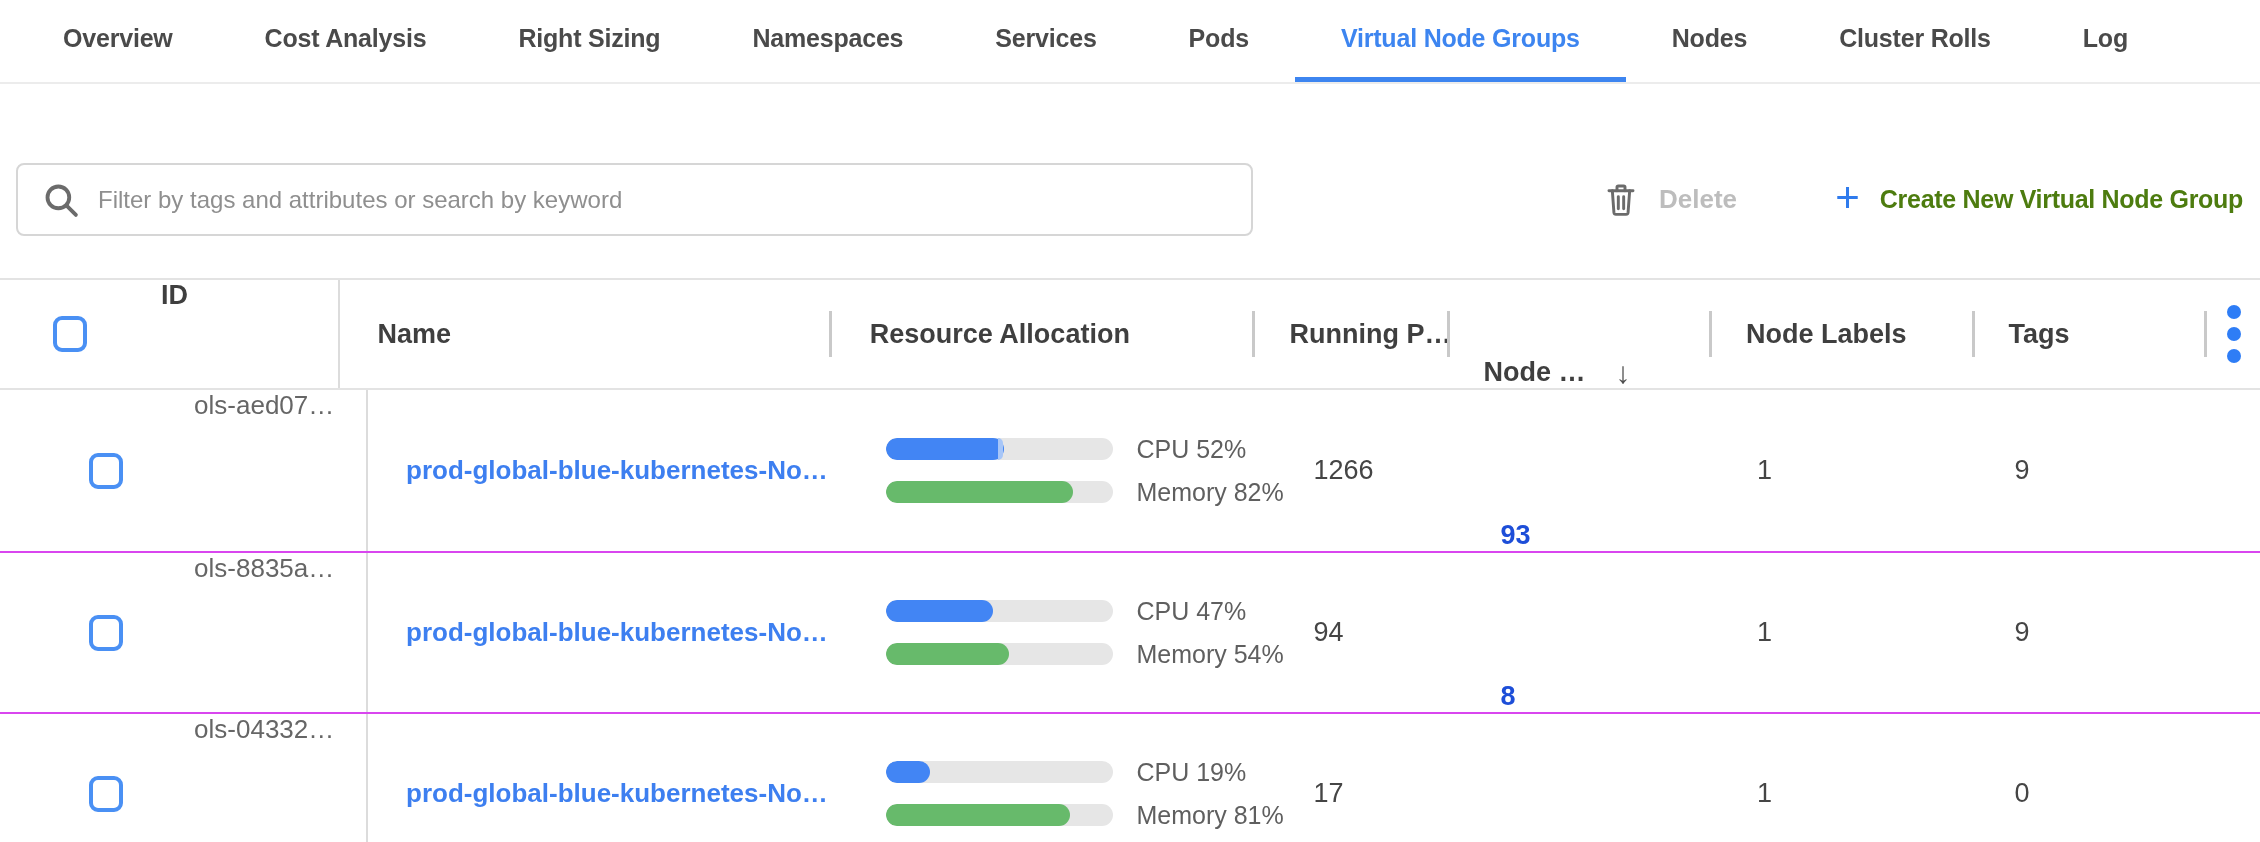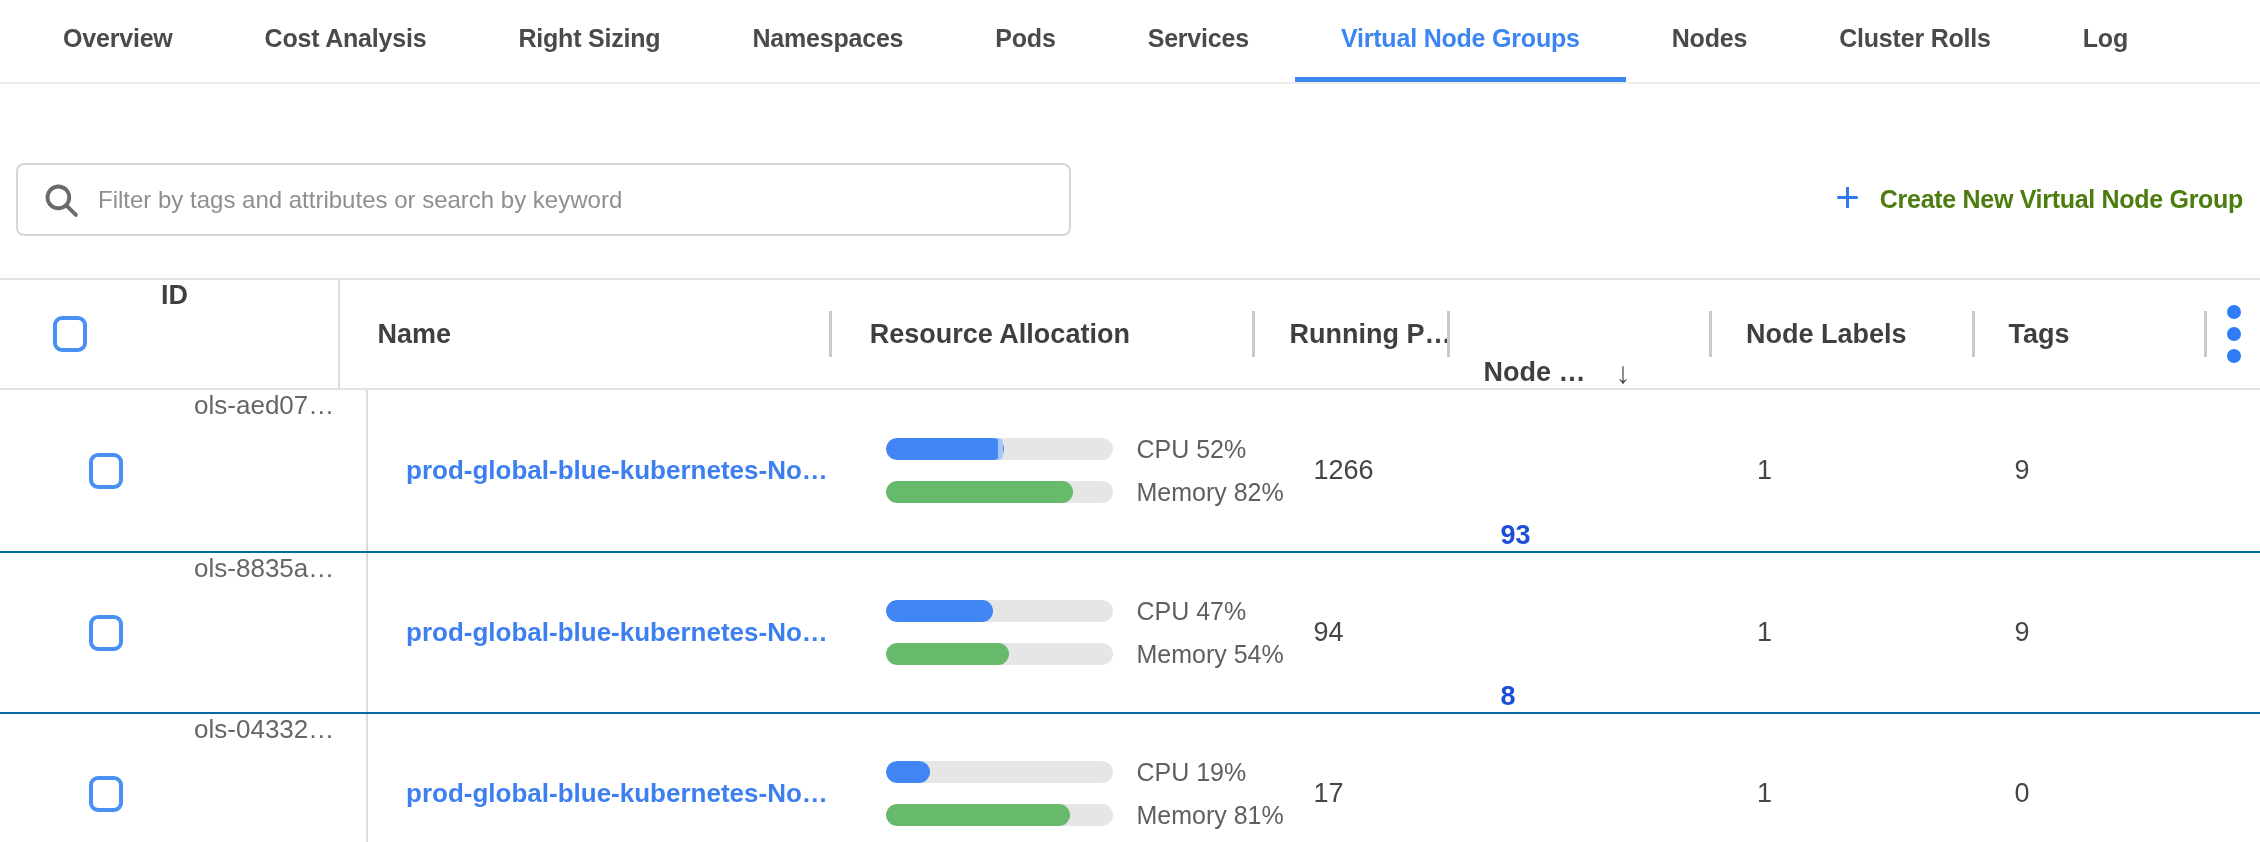--- a/index.html
+++ b/index.html
@@ -11,21 +11,21 @@
   .navbar { display:flex; align-items:stretch; height:84px; padding-left:17px;
             border-bottom:2px solid #ececec; background:#fff; }
   .tab { display:flex; align-items:center; padding:0 46px; cursor:pointer;
          border-bottom:5px solid transparent; }
   .tab-label { font-size:25px; font-weight:600; color:#4a4a4a; letter-spacing:-0.2px; white-space:nowrap; }
   .tab.active { border-bottom-color:#3d85f0; }
   .tab.active .tab-label { color:#3d85f0; }
 
   
   .toolbar { position:relative; height:194px; }
-  .search-box { position:absolute; left:16px; top:79px; width:1055px; height:73px;
+  .search-box { position:absolute; left:16px; top:79px; width:1237px; height:73px;
                 border:2px solid #d6d6d6; border-radius:8px; background:#fff;
                 display:flex; align-items:center; padding:4px 22px; }
   .search-icon { flex:0 0 auto; width:42px; height:42px; margin-right:16px; }
   .search-input { flex:1; border:none; outline:none; font-size:24px; color:#4a4a4a;
                   font-family:"Liberation Sans", sans-serif; background:transparent; }
   .search-input::placeholder { color:#8f8f8f; }
   .delete-btn { position:absolute; left:1605px; top:79px; height:73px;
                 display:flex; align-items:center; gap:22px; cursor:default; }
   .delete-label { font-size:26px; font-weight:600; color:#bdbdbd; }
   .create-btn { position:absolute; right:17px; top:79px; height:73px;
@@ -48,21 +48,21 @@
 
   .thead { height:110px; border-bottom:2px solid #e3e3e3; }
   .thead .hdr-label { font-size:27px; font-weight:600; color:#3f3f3f; white-space:nowrap; }
   .hdr-div::before { content:""; position:absolute; left:0; top:50%; transform:translateY(-50%);
                      width:3px; height:46px; background:#c9c9c9; }
   .sort-icon { font-size:30px; color:#4f4f4f; margin-left:30px; line-height:1; cursor:pointer; }
 
   .checkbox { width:34px; height:36px; border:4px solid #4a90f4; border-radius:9px;
               background:#fff; cursor:pointer; }
 
-  .row { height:161px; border-bottom:2px solid #0369a1;padding-left:36px; }
+  .row { height:161px; border-bottom:2px solid #d946ef;padding-left:36px; }
   .row:first-child { height:163px; }
   .id-text { font-size:26px; color:#666666; white-space:nowrap; }
   .name-link { font-size:26px; font-weight:600; color:#3d7ff0; white-space:nowrap; cursor:pointer; }
   .cell-value { font-size:27px; color:#454545; }
   .cell-link { font-size:27px; font-weight:600; color:#1d4ed8; cursor:pointer; }
 
   .res-wrap { display:flex; flex-direction:column; gap:14px; }
   .bar-line { display:flex; align-items:center; }
   .bar-track { width:227px; height:22px; border-radius:11px; background:#e6e6e6;
                overflow:hidden; display:flex; }
@@ -89,24 +89,24 @@
       <div class="tab">
         <span class="tab-label">Cost Analysis</span>
       </div>
       <div class="tab">
         <span class="tab-label">Right Sizing</span>
       </div>
       <div class="tab">
         <span class="tab-label">Namespaces</span>
       </div>
       <div class="tab">
+        <span class="tab-label">Services</span>
+      </div>
+      <div class="tab">
         <span class="tab-label">Pods</span>
-      </div>
-      <div class="tab">
-        <span class="tab-label">Services</span>
       </div>
       <div class="tab active">
         <span class="tab-label">Virtual Node Groups</span>
       </div>
       <div class="tab">
         <span class="tab-label">Nodes</span>
       </div>
       <div class="tab">
         <span class="tab-label">Cluster Rolls</span>
       </div>
@@ -117,20 +117,30 @@
 
   <div class="toolbar">
     <div class="search-box">
       <svg class="search-icon stroke-icon" viewBox="0 0 24 24">
         <circle cx="10.5" cy="10.5" r="6.2"></circle>
         <line x1="15.2" y1="15.2" x2="20.5" y2="20.5"></line>
       </svg>
       <input class="search-input" type="text" placeholder="Filter by tags and attributes or search by keyword" style="">
     </div>
 
+    <div class="delete-btn">
+      <svg class="stroke-icon" width="32" height="36" viewBox="0 0 24 26">
+        <line x1="3" y1="6" x2="21" y2="6"></line>
+        <path d="M9 6 V3.5 a1 1 0 0 1 1-1 h4 a1 1 0 0 1 1 1 V6"></path>
+        <path d="M5.5 6 l1.2 16.5 a1.5 1.5 0 0 0 1.5 1.3 h7.6 a1.5 1.5 0 0 0 1.5-1.3 L18.5 6"></path>
+        <line x1="10" y1="10.5" x2="10" y2="19.5"></line>
+        <line x1="14" y1="10.5" x2="14" y2="19.5"></line>
+      </svg>
+      <span class="delete-label">Delete</span>
+    </div>
 
     <div class="create-btn">
       <span class="plus-icon">+</span>
       <span class="create-label">Create New Virtual Node Group</span>
     </div>
   </div>
 
   <div class="table">
 
     <div class="trow thead">

